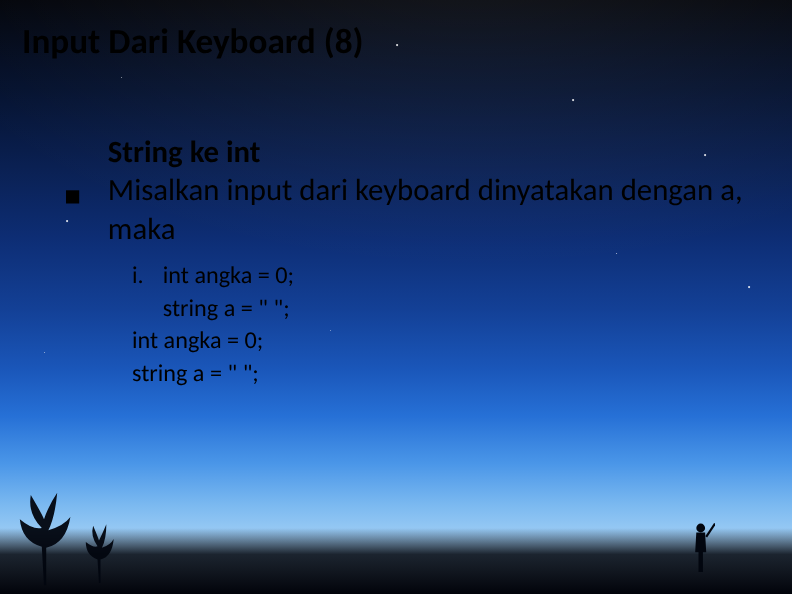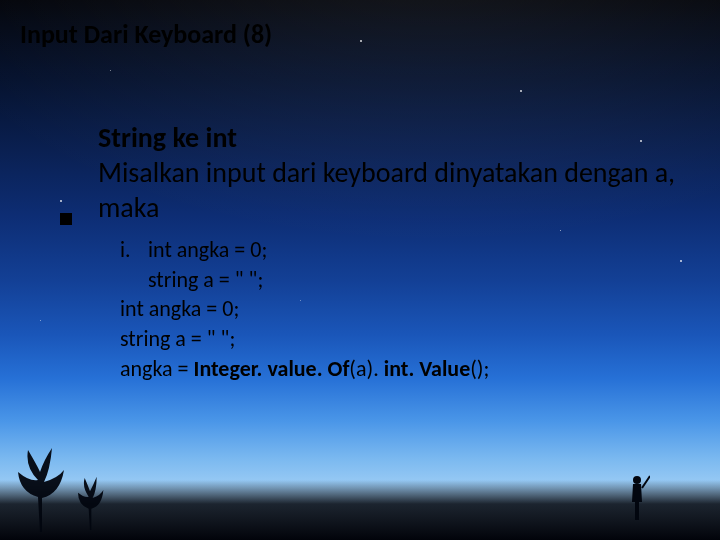--- a/index.html
+++ b/index.html
@@ -54,34 +54,34 @@
     position: absolute;
     bottom: 8px;
     width: 60px;
     height: 90px;
     opacity: 0.95;
   }
   .title {
     position: absolute;
     top: 18px;
     left: 20px;
-    font-size: 26px;
+    font-size: 32px;
     font-weight: 700;
     color: #000;
   }
   .content {
     position: absolute;
     top: 120px;
     left: 60px;
     right: 30px;
     color: #000;
   }
   .bullet-row {
     display: flex;
-    align-items: flex-end;
+    align-items: center;
   }
   .bullet {
     width: 12px;
     height: 12px;
     background: #000;
     margin-top: 12px;
     margin-right: 26px;
     flex: 0 0 12px;
   }
   .lead {
@@ -152,22 +152,19 @@
         <div class="sub-lines">
           <div>int angka = 0;</div>
           <div>string a = " ";</div>
         </div>
       </div>
 
       <div class="sub-row">
         <div class="sub-lines">
           <div>int angka = 0;</div>
           <div>string a = " ";</div>
-          <div>
-            <span>angka = </span><span class="b">Integer. value. Of</span><span>(a). </span><span class="b">int. Value</span><span>();</span>
-          </div>
         </div>
       </div>
 
     </div>
   </div>
 
 </div>
 
 </body></html>

